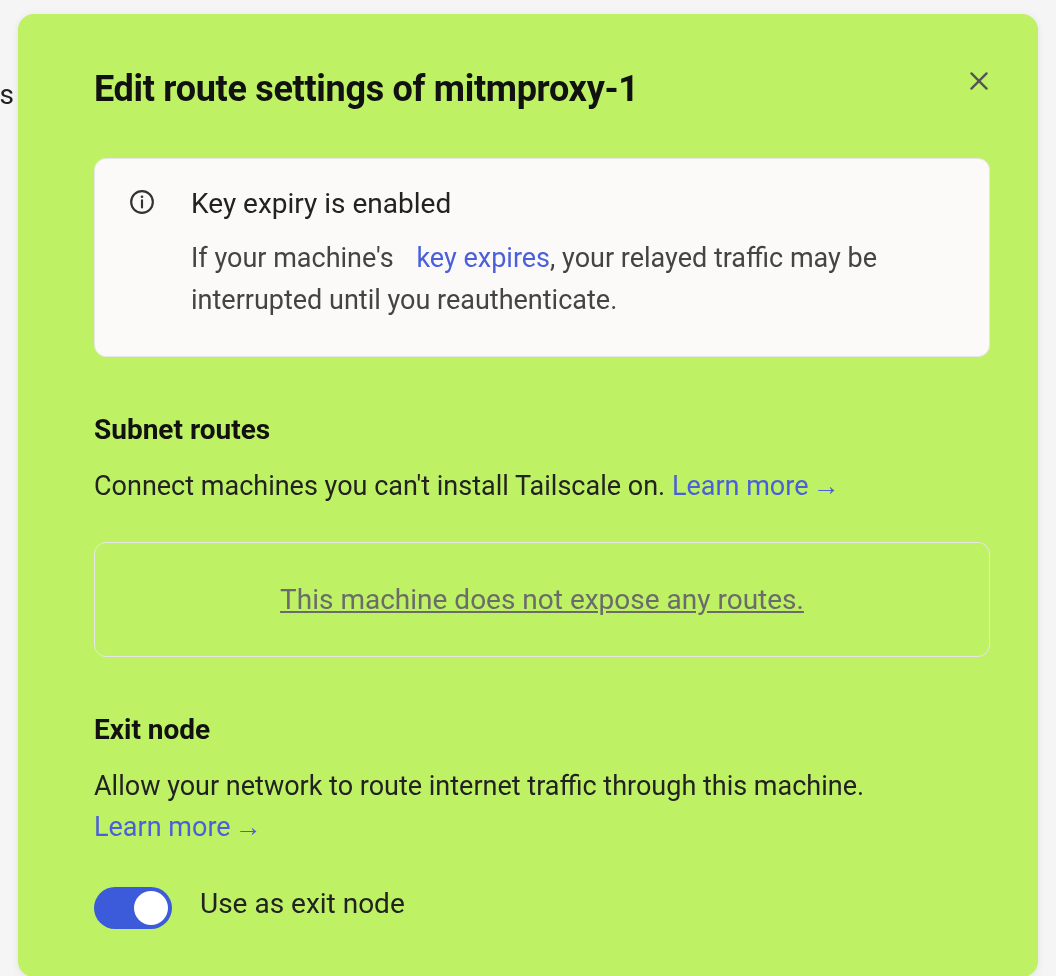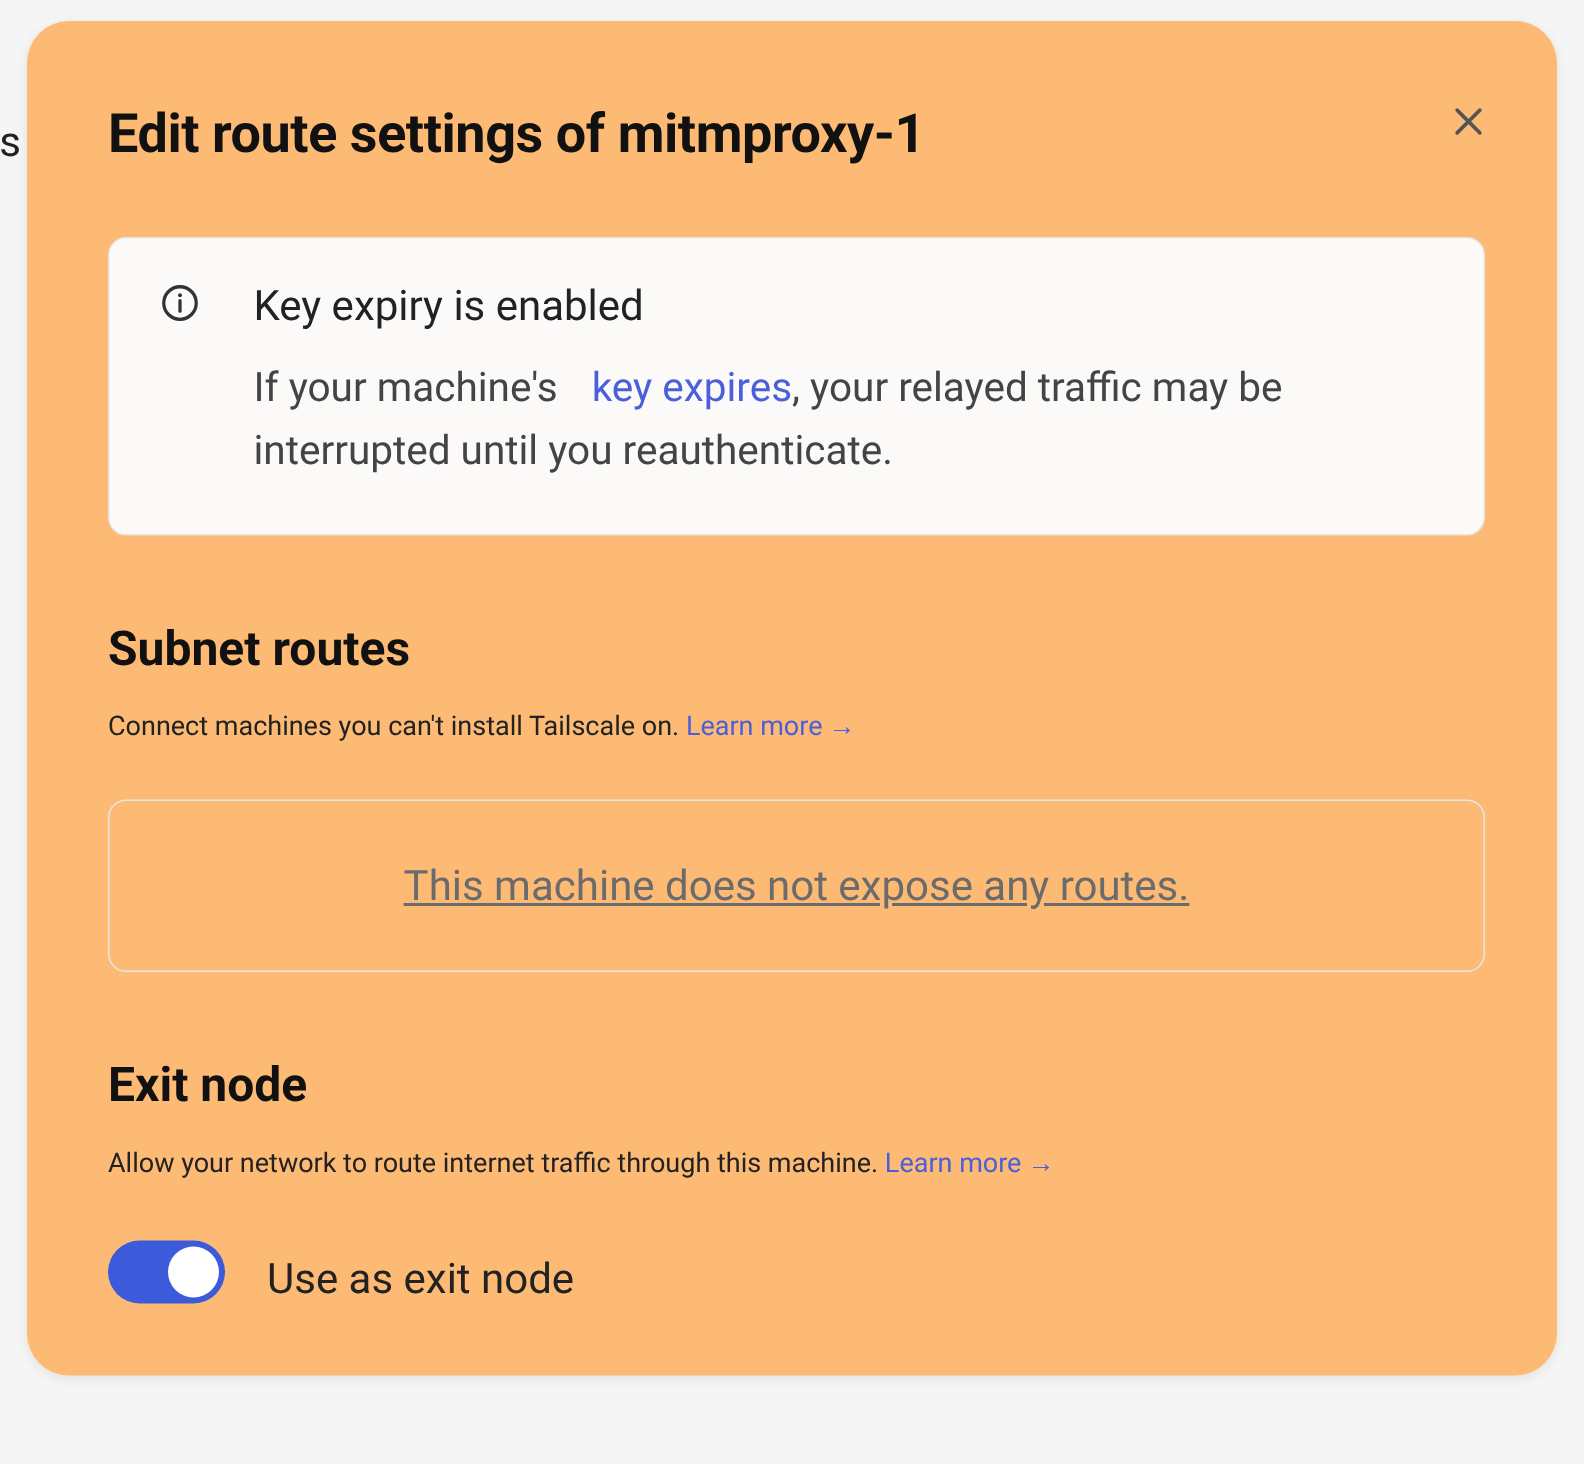--- a/index.html
+++ b/index.html
@@ -20,24 +20,24 @@
       left: -10px;
       top: 78px;
       color: #222;
       font-size: 28px;
     }
     .modal {
       position: absolute;
       left: 18px;
       top: 14px;
       right: 18px;
-      background: #fdba74;
-      border-radius: 28px;
+      background: #bef264;
+      border-radius: 16px;
       box-shadow: 0 2px 8px rgba(0,0,0,0.08);
-      padding: 54px 48px 48px 54px;
+      padding: 54px 48px 48px 76px;
     }
     .modal-header {
       display: flex;
       justify-content: space-between;
       align-items: flex-start;
     }
     .modal-title {
       font-size: 36px;
       font-weight: 700;
       color: #111;
@@ -87,27 +87,27 @@
     }
     .link {
       color: #4a5fd9;
       text-decoration: none;
       margin-left: 16px;
     }
     .section {
       margin-top: 56px;
     }
     .section-title {
-      font-size: 32px;
+      font-size: 28px;
       font-weight: 700;
       color: #111;
     }
     .section-desc {
       margin-top: 20px;
-      font-size: 18px;
+      font-size: 27px;
       line-height: 1.55;
       color: #222;
     }
     .learn-more {
       color: #4a5fd9;
       text-decoration: none;
       white-space: nowrap;
     }
     .learn-more .arrow {
       margin-left: 4px;
@@ -118,21 +118,21 @@
       border-radius: 12px;
       padding: 40px 20px;
       text-align: center;
       font-size: 28px;
       color: #6b6b6b;
       text-decoration: underline;
     }
     .toggle-row {
       margin-top: 38px;
       display: flex;
-      align-items: flex-end;
+      align-items: flex-start;
       gap: 28px;
     }
     .toggle {
       position: relative;
       width: 78px;
       height: 42px;
       background: #3b5bdb;
       border-radius: 999px;
       cursor: pointer;
       border: none;

